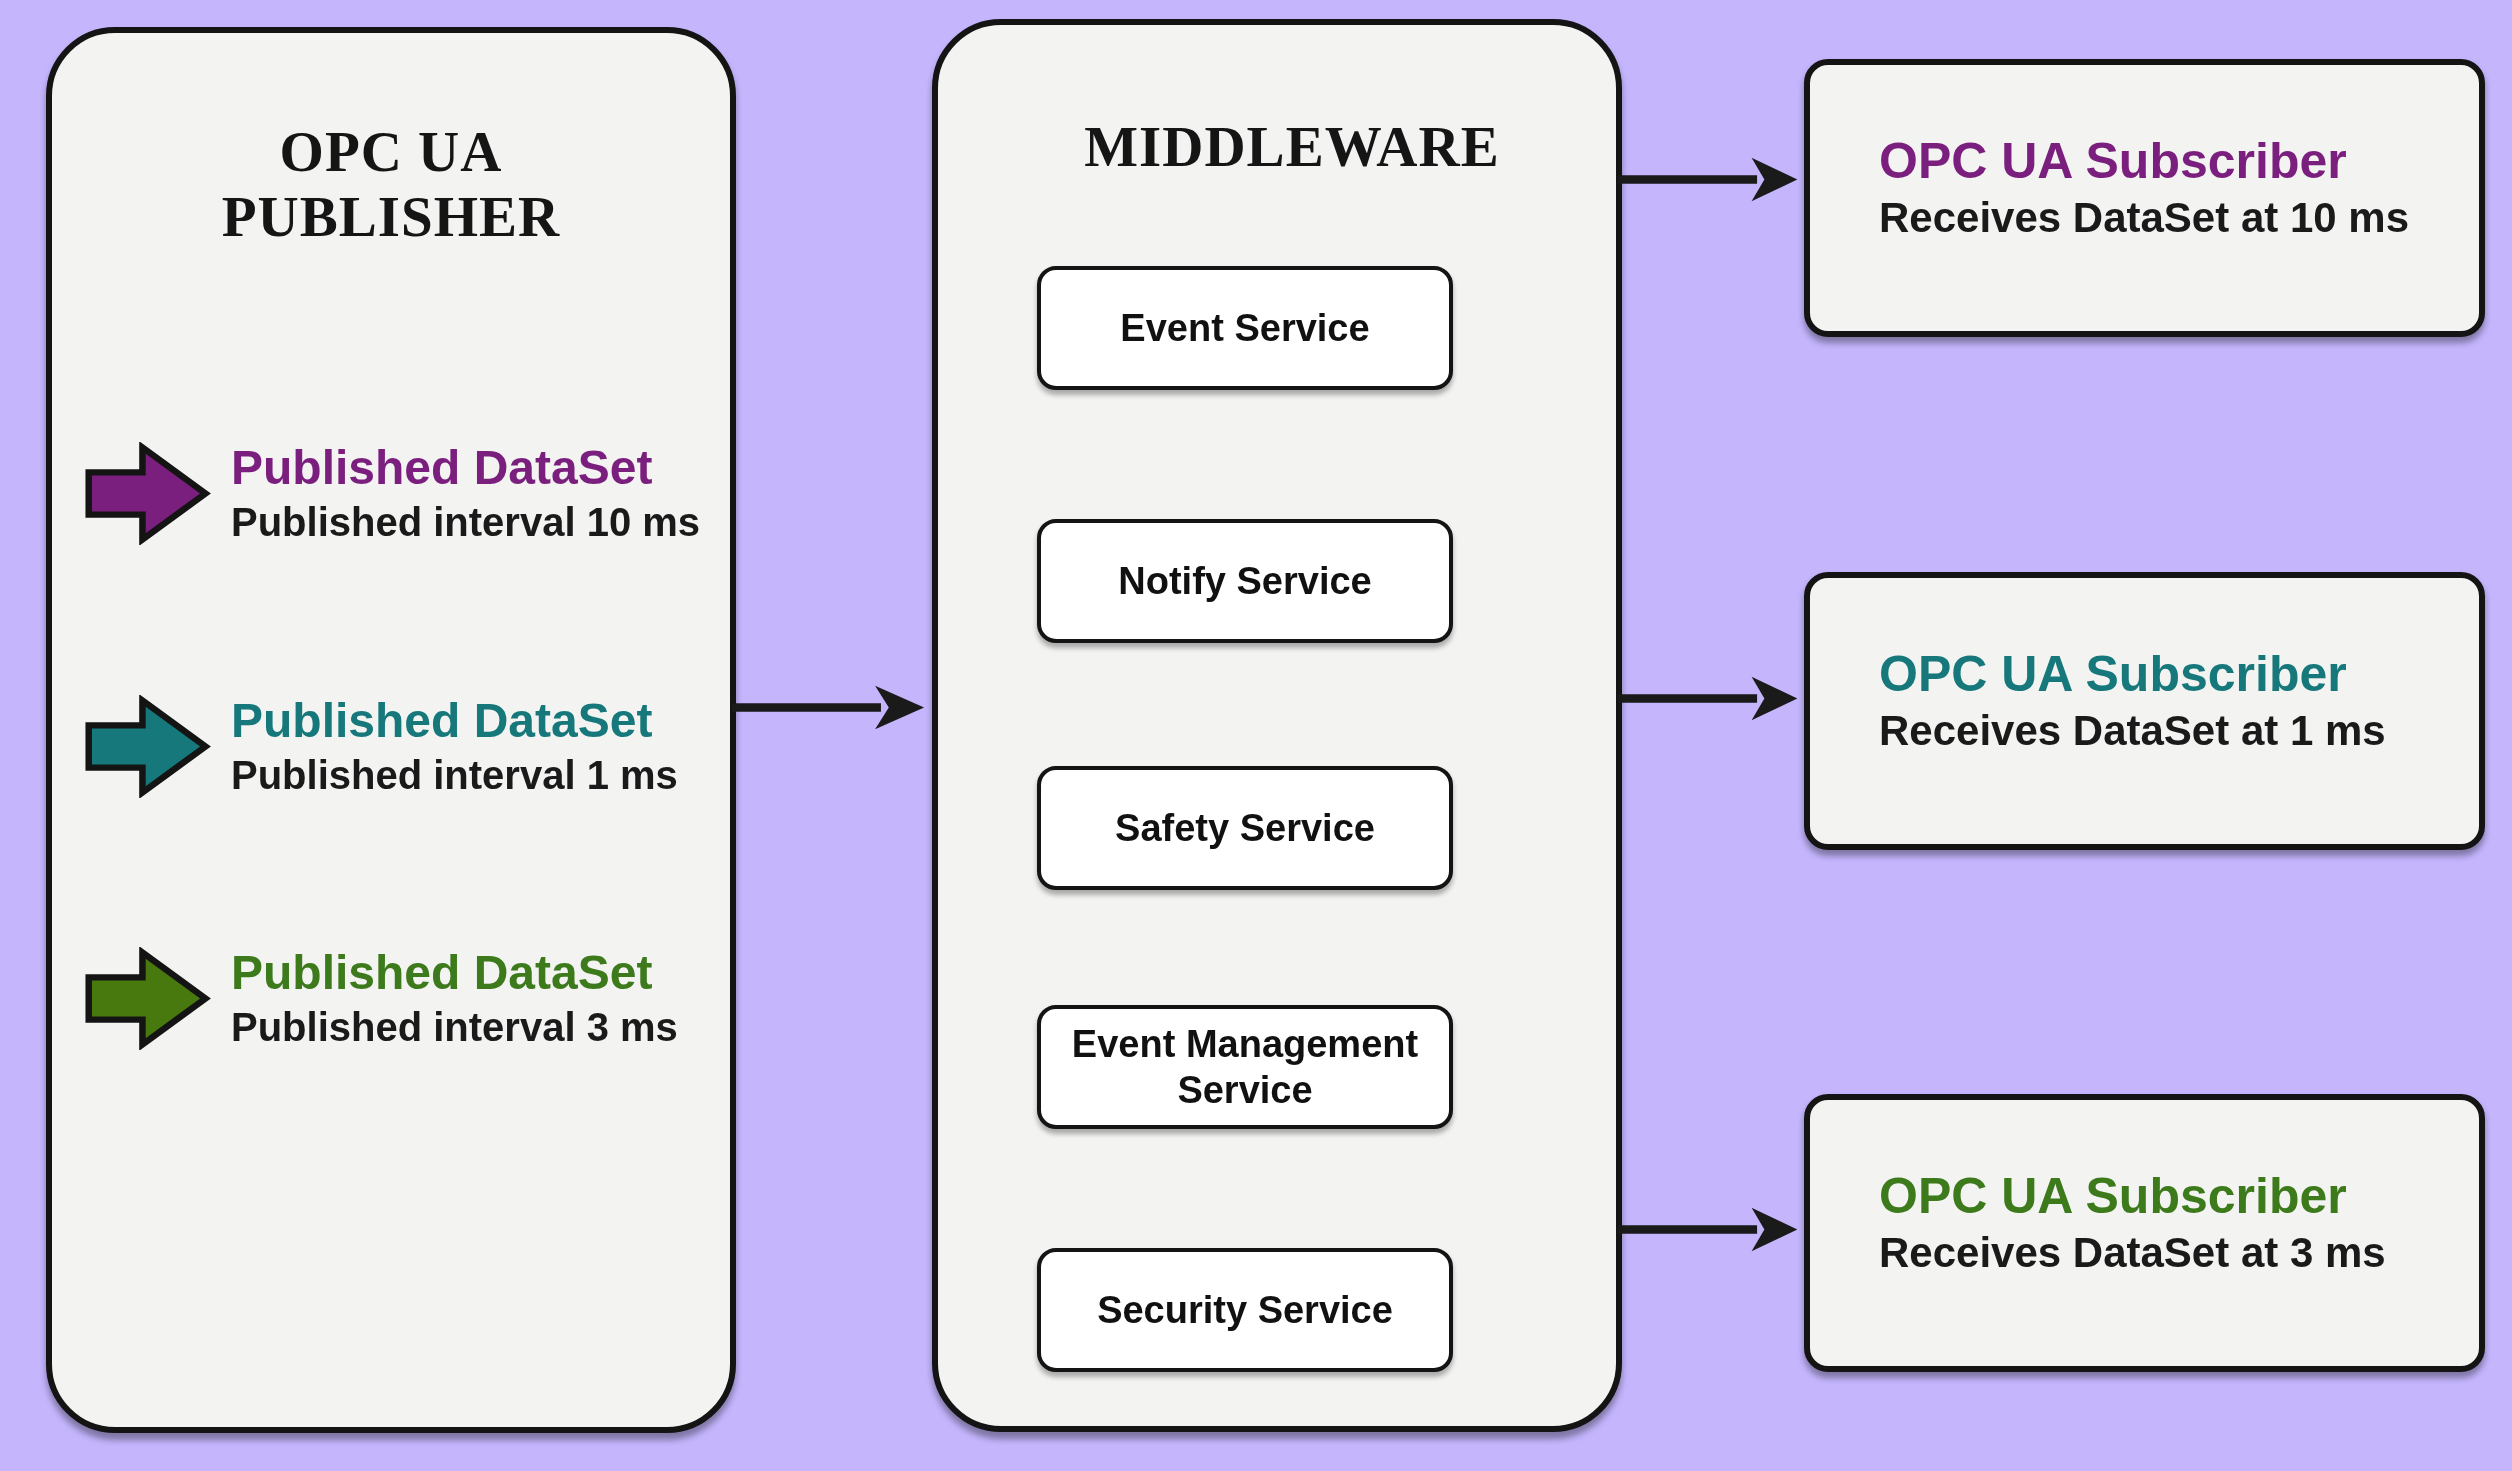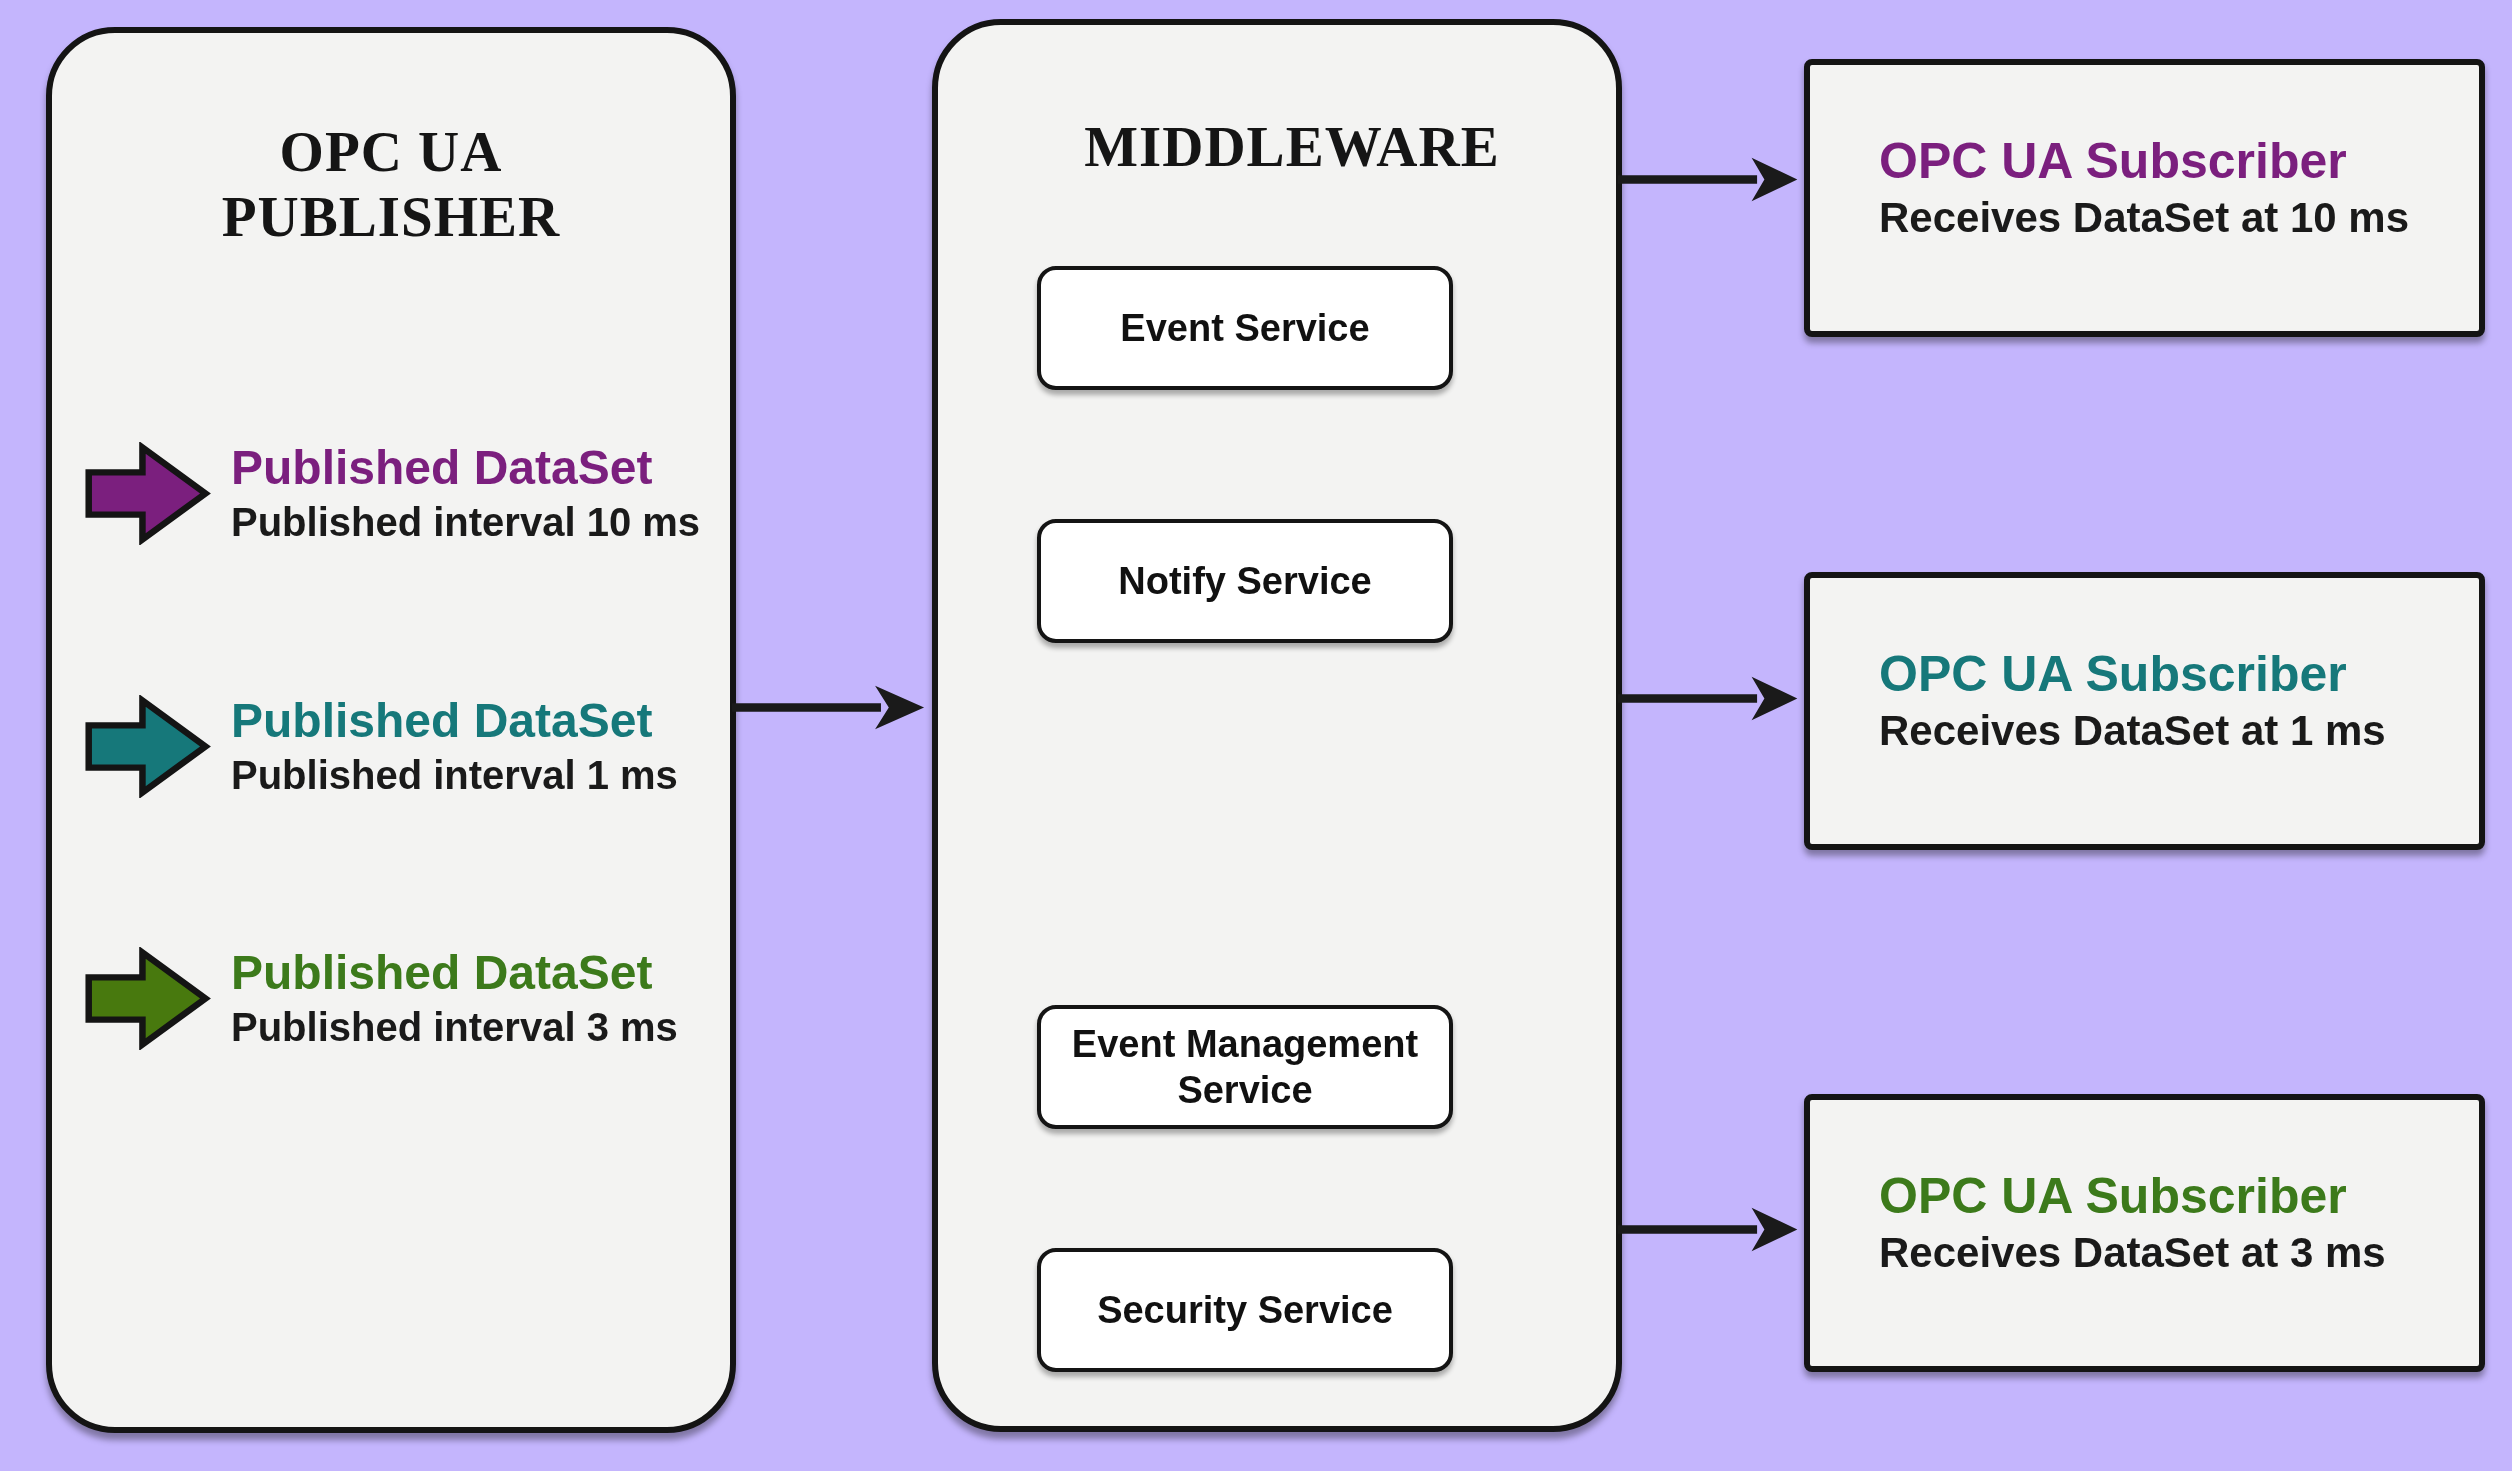--- a/index.html
+++ b/index.html
@@ -3,21 +3,21 @@
 <meta charset="utf-8">
 <style>
   html,body{margin:0;padding:0;background:#ffffff;}
   #stage{position:relative;width:2512px;height:1472px;background:#c4b5fd;overflow:hidden;
          font-family:"Liberation Sans","DejaVu Sans",sans-serif;}
   .bigbox{position:absolute;box-sizing:border-box;background:#f3f3f2;border:6.7px solid #141414;
           border-radius:69px;box-shadow:0 6.7px 6.7px rgba(0,0,0,0.35);}
   #publisher-box{left:46px;top:27px;width:690px;height:1406px;}
   #middleware-box{left:932px;top:19px;width:690px;height:1413px;}
   .subbox{position:absolute;box-sizing:border-box;background:#f3f3f2;border:6.7px solid #141414;
-          border-radius:8px;box-shadow:0 5.7px 6.7px rgba(0,0,0,0.35);}
+          border-radius:24px;box-shadow:0 5.7px 6.7px rgba(0,0,0,0.35);}
   #subscriber-box-0{left:1804px;top:59px;width:681px;height:278px;}
   #subscriber-box-1{left:1804px;top:572px;width:681px;height:278px;}
   #subscriber-box-2{left:1804px;top:1094px;width:681px;height:278px;}
 
   .boxtitle{position:absolute;left:0;right:0;text-align:center;
             font-family:"Liberation Serif","DejaVu Serif",serif;font-weight:bold;
             font-size:57px;line-height:65px;color:#151515;letter-spacing:1px;white-space:pre-line;}
   #publisher-box .boxtitle{top:86px;}
   #middleware-box .boxtitle{top:89px;margin-left:30px;}
 
@@ -90,20 +90,23 @@
 
   <div id="middleware-box" class="bigbox">
     <div class="boxtitle">MIDDLEWARE</div>
 
     <div class="service" id="service-0">
       <span>Event Service</span>
     </div>
     <div class="service" id="service-1">
       <span>Notify Service</span>
     </div>
+    <div class="service" id="service-2">
+      <span>Safety Service</span>
+    </div>
     <div class="service" id="service-3">
       <span>Event Management Service</span>
     </div>
     <div class="service" id="service-4">
       <span>Security Service</span>
     </div>
   </div>
 
   <div id="subscriber-box-0" class="subbox">
     <div class="sub-text">

